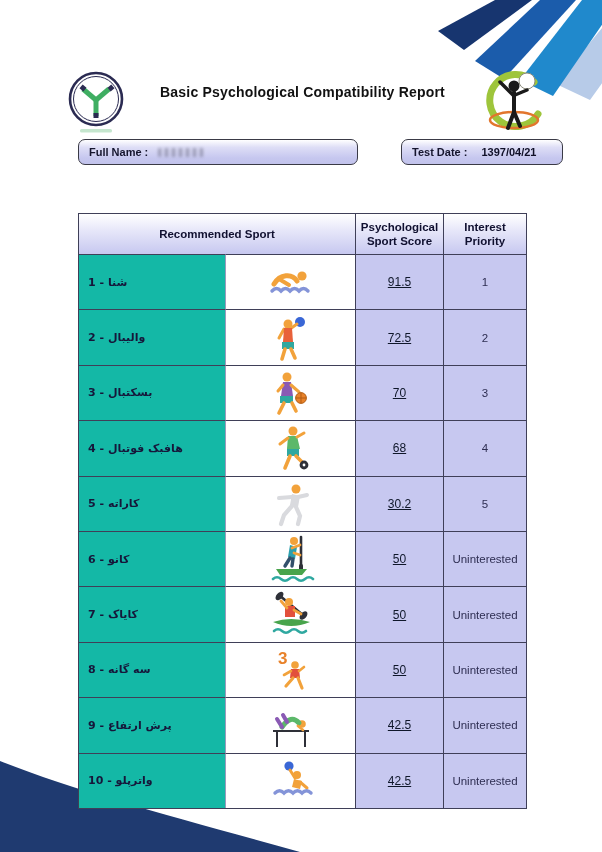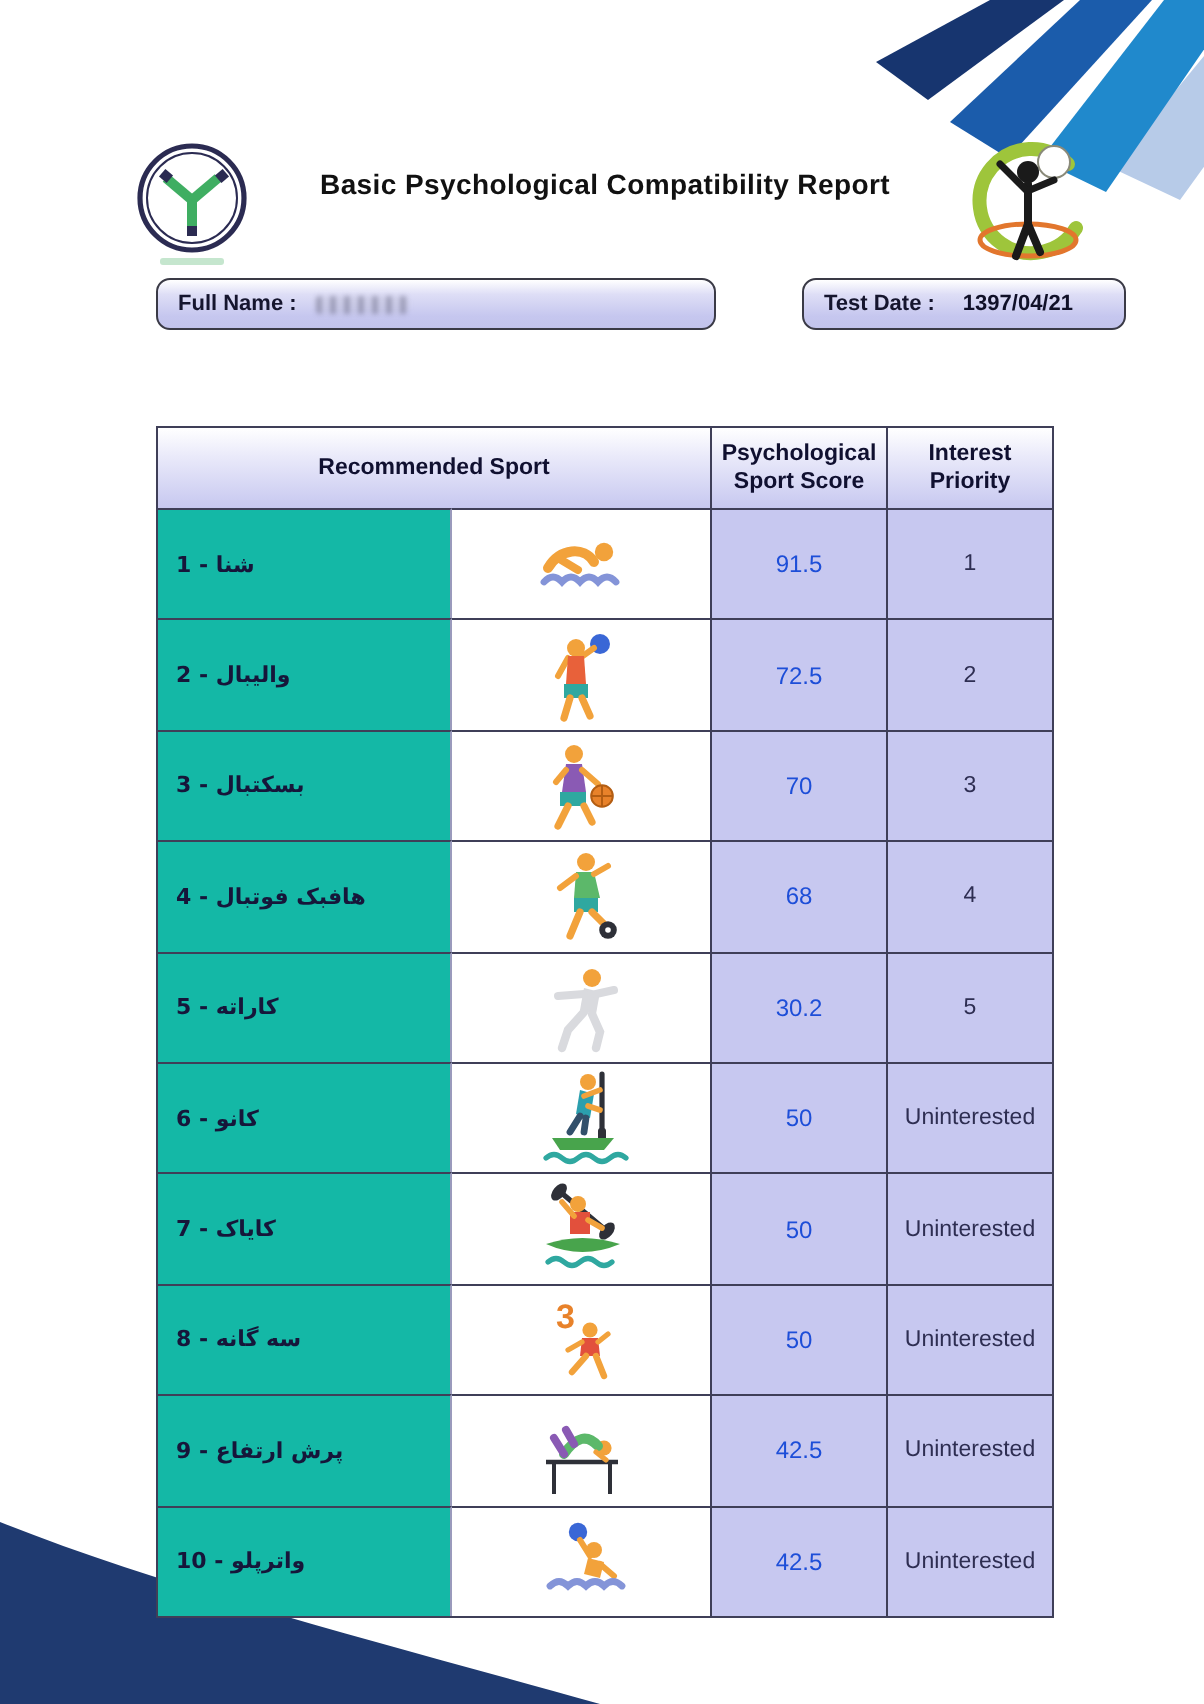--- a/index.html
+++ b/index.html
@@ -49,21 +49,21 @@
   .hdr-score{border-right:1.6px solid #3f3f58;padding:0 6px;}
   .body-cell{border-top:1.6px solid #3f3f58;}
   .c-name{
     background:#14b8a6;justify-content:flex-start;padding-left:9px;
     border-right:1px solid #9a9abc;
     font-family:"DejaVu Sans","Liberation Sans",sans-serif;
     font-size:11px;font-weight:bold;color:#16163a;
   }
   .c-name .fa{direction:rtl;unicode-bidi:isolate;}
   .c-icon{background:#ffffff;border-right:1.6px solid #3f3f58;}
-  .c-score{background:#c7c8f0;border-right:1.6px solid #3f3f58;font-size:12px;color:#1d4ed8;}
+  .c-score{background:#c7c8f0;border-right:1.6px solid #3f3f58;font-size:12px;color:#0f172a;text-decoration:underline;}
   .c-prio{background:#c7c8f0;font-size:11.5px;color:#2e2e52;}
   .icon{width:48px;height:48px;}
 </style>
 </head>
 <body>
 
 <div class="page">
 
   <svg class="stripes" viewBox="0 0 182 150">
     <polygon points="205,0 242,0 170,100 136,84" fill="#b7cbe8"></polygon>

